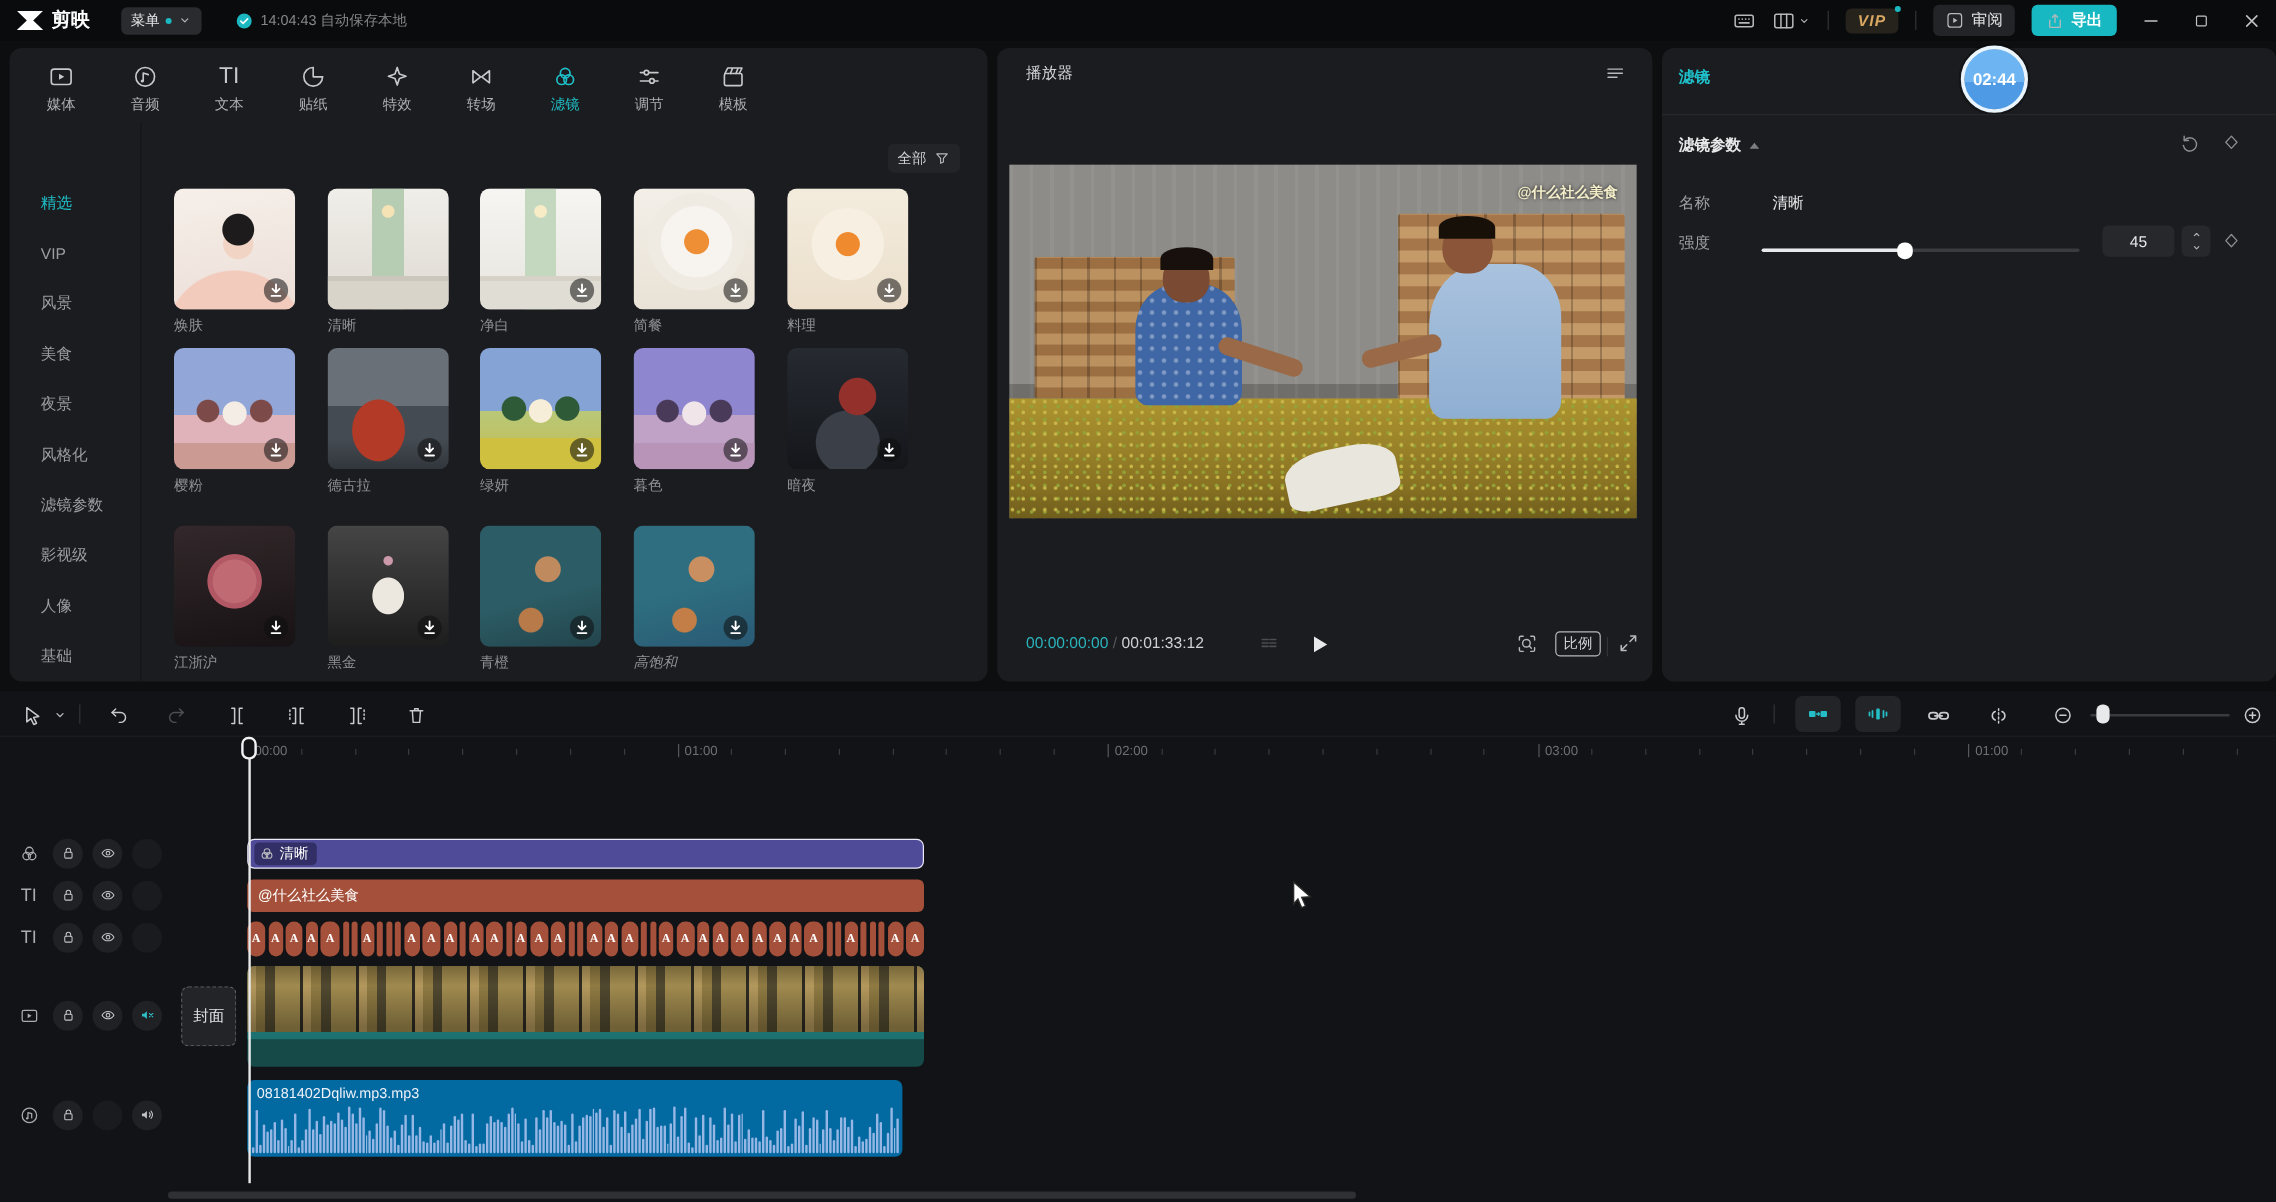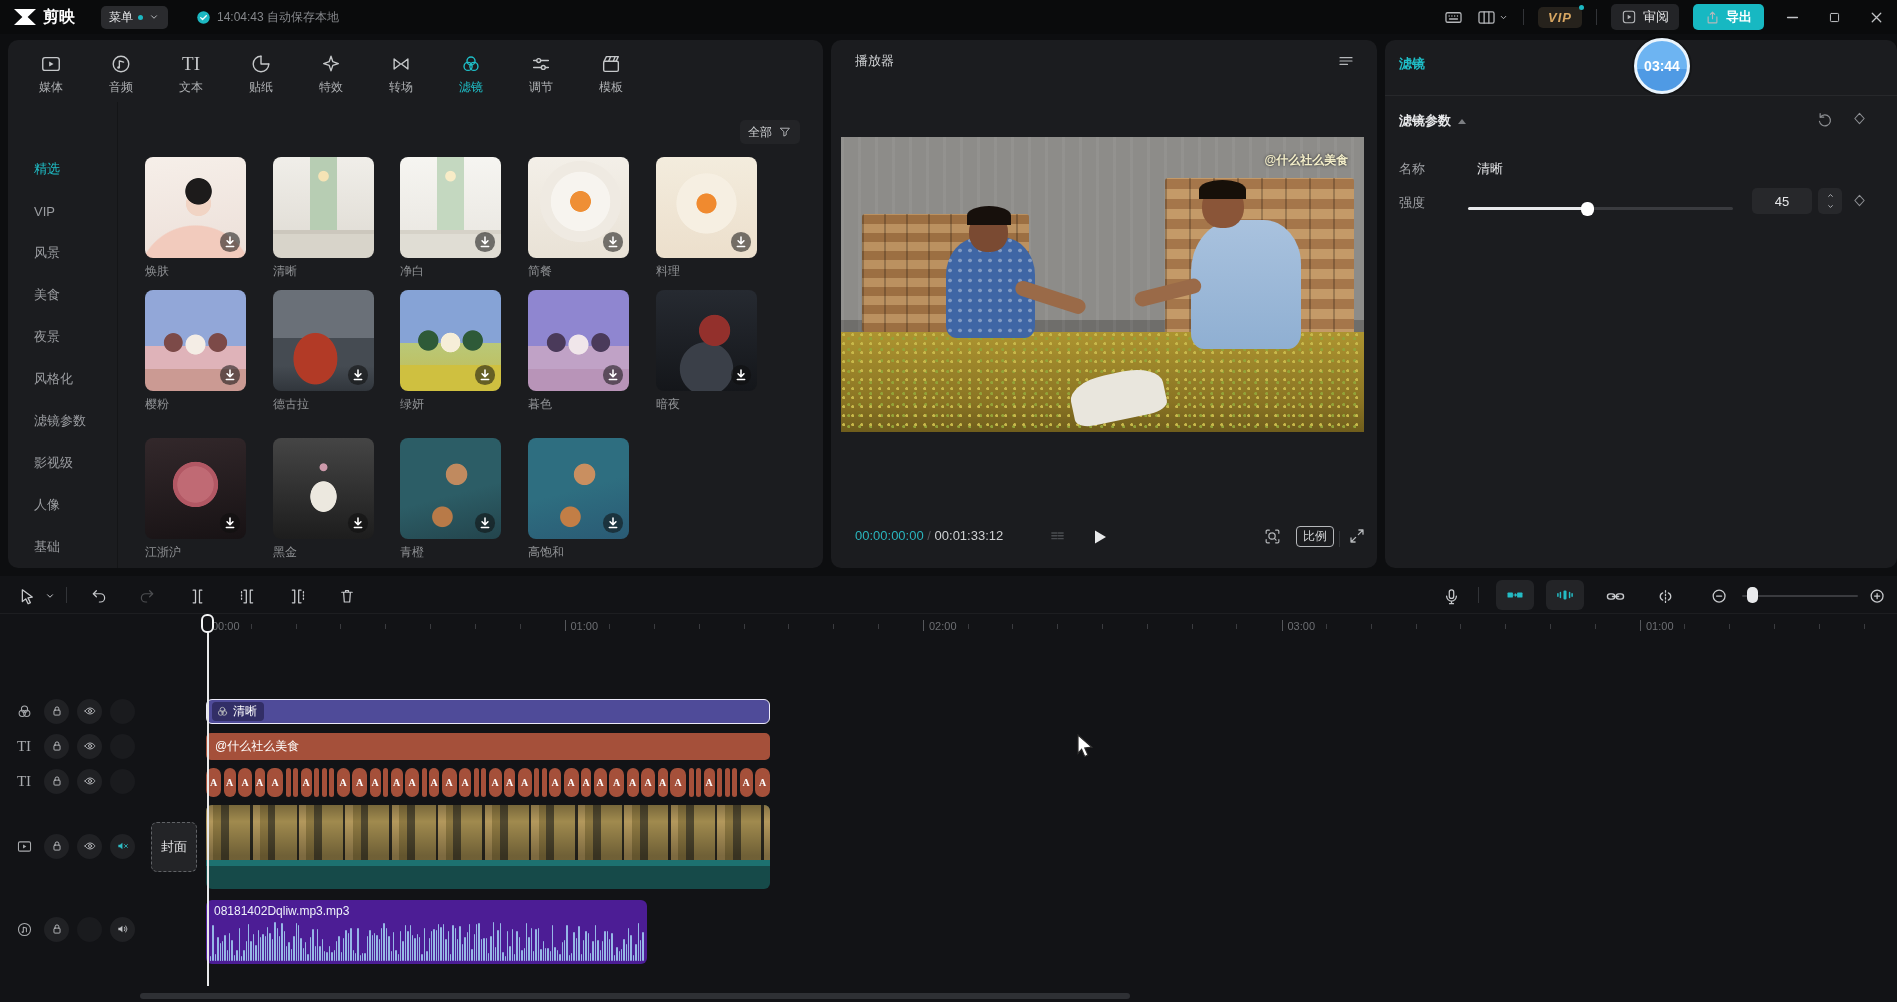--- a/index.html
+++ b/index.html
@@ -27,21 +27,21 @@
   .panel{position:absolute;background:#1b1c1f;border-radius:10px;}
   .left-panel{left:8px;top:40px;width:815px;height:528px;}
   .player-panel{left:831px;top:40px;width:546px;height:528px;}
   .inspector{left:1385px;top:40px;width:512px;height:528px;}
   
   .tabbar{position:absolute;left:6px;top:6px;right:6px;height:56px;display:flex;padding-left:2px;}
   .tab{width:70px;display:flex;flex-direction:column;align-items:center;justify-content:center;gap:4px;color:#aeb0b3;font-size:12px;cursor:default;}
   .tab .ticn{height:22px;display:flex;align-items:center;color:#c6c8ca;}
   .tab.active{color:#1fc0c9;}
   .tab.active .ticn{color:#1fc0c9;}
-  .ti{font-family:Liberation Serif, serif;font-size:19px;line-height:1;}
+  .ti{font-family:Liberation Sans, sans-serif;font-size:19px;line-height:1;}
   .cats{position:absolute;left:0;top:62px;bottom:0;width:110px;border-right:1px solid #141517;display:flex;flex-direction:column;padding-top:46px;}
   .cat{height:44.7px;display:flex;align-items:center;padding-left:26px;color:#9b9da1;font-size:13px;}
   .cat.active{color:#1fc0c9;}
   .all-pill{position:absolute;right:23px;top:80px;height:24px;background:#232427;border-radius:5px;display:flex;align-items:center;gap:6px;padding:0 8px;color:#cfd1d4;font-size:12px;}
   .fcard{position:absolute;width:101px;}
   .fthumb{width:101px;height:101px;border-radius:8px;position:relative;overflow:hidden;}
   .fdl{position:absolute;right:5px;bottom:5px;width:22px;height:22px;}
   .flabel{margin-top:5px;font-size:12px;color:#8f9194;white-space:nowrap;}
   
   .pp-header{position:absolute;left:24px;top:12px;color:#d0d2d4;font-size:13px;}
@@ -100,21 +100,21 @@
   .clip-filter .chip{display:flex;align-items:center;gap:4px;background:rgba(15,12,40,.45);border-radius:4px;margin-left:5px;padding:1px 7px 1px 4px;color:#fff;font-size:12px;}
   .clip-text{position:absolute;left:206px;top:157px;width:564px;height:27px;background:#a5503a;border-radius:5px;display:flex;align-items:center;color:#fff;font-size:12px;}
   .clip-text span{margin-left:9px;}
   .subs{position:absolute;left:206px;top:192px;width:566px;height:29px;}
   .sub-seg{position:absolute;top:0;height:29px;background:#a5503a;border-radius:7px;display:flex;align-items:center;justify-content:center;color:#fff;font-size:10px;font-weight:bold;font-family:"Liberation Serif","DejaVu Serif",serif;}
   .clip-video{position:absolute;left:206px;top:229px;width:564px;height:84px;border-radius:6px;overflow:hidden;background:#164a49;}
   .cv-head{height:23px;background:#1d7170;display:flex;align-items:center;gap:7px;padding-left:6px;color:#eafafa;font-size:12px;}
   .cv-chip{background:#124948;border-radius:4px;padding:1.5px 7px;display:flex;align-items:center;gap:4px;}
   .cv-strip{height:55px;background:linear-gradient(180deg,rgba(0,0,0,.25),transparent 30%,rgba(0,0,0,.3) 92%),repeating-linear-gradient(90deg,#b3985c 0 7px,#8f7a42 7px 15px,#50482f 15px 23px,#a08a4e 23px 44px,#2e2b22 44px 46.5px);}
   .cv-foot{height:6px;background:#1d7170;}
-  .clip-audio{position:absolute;left:206px;top:324px;width:441px;height:64px;background:#4c1d95;border-radius:6px;overflow:hidden;}
+  .clip-audio{position:absolute;left:206px;top:324px;width:546px;height:64px;background:#0369a1;border-radius:6px;overflow:hidden;}
   .ca-label{margin:4px 0 0 8px;color:#eef2fa;font-size:12px;}
   .wave{position:absolute;left:4px;bottom:3px;right:4px;height:40px;display:flex;align-items:flex-end;gap:1px;}
   .wbar{width:2px;background:#96b7e6;border-radius:1px;}
   .playhead-line{position:absolute;left:207px;top:42px;width:1.6px;height:368px;background:#e8e9ea;}
   .playhead-head{position:absolute;left:201px;top:38px;width:13px;height:19px;border:2.4px solid #f2f3f4;border-radius:6px;background:#121316;}
   .hscroll{position:absolute;left:140px;top:417px;width:990px;height:6px;background:#2e3034;border-radius:3px;}
   .cursor{position:absolute;left:1076px;top:734px;pointer-events:none;}
 </style>
 </head>
 <body>
@@ -431,21 +431,21 @@
           <div class="fthumb" style="background:radial-gradient(circle at 56% 36%, #c08a5f 0 12%, transparent 13%), radial-gradient(circle at 42% 78%, #b87a48 0 10%, transparent 11%), linear-gradient(165deg,#2c5d66 0 55%, #23444c)">
             <span class="fdl">
               <svg width="22" height="22" viewBox="0 0 24 24" fill="none" stroke="currentColor" stroke-width="1.5" stroke-linecap="round" stroke-linejoin="round">
                 <circle cx="12" cy="12" r="11" fill="rgba(15,15,15,.55)" stroke="none"></circle>
                 <path d="M12 6.5v7M8.8 10.6l3.2 3.2 3.2-3.2M8 17h8" stroke="#fff" stroke-width="1.7"></path>
               </svg>
             </span>
           </div>
           <div class="flabel">青橙</div>
         </div>
-        <div class="fcard" style="left: 520px; top: 398px;">
+        <div class="fcard" style="left: 520px; top: 398px; font-style: italic;">
           <div class="fthumb" style="background:radial-gradient(circle at 56% 36%, #c98f60 0 12%, transparent 13%), radial-gradient(circle at 42% 78%, #c27e46 0 10%, transparent 11%), linear-gradient(165deg,#2e6e80 0 50%, #2a5a74)">
             <span class="fdl">
               <svg width="22" height="22" viewBox="0 0 24 24" fill="none" stroke="currentColor" stroke-width="1.5" stroke-linecap="round" stroke-linejoin="round">
                 <circle cx="12" cy="12" r="11" fill="rgba(15,15,15,.55)" stroke="none"></circle>
                 <path d="M12 6.5v7M8.8 10.6l3.2 3.2 3.2-3.2M8 17h8" stroke="#fff" stroke-width="1.7"></path>
               </svg>
             </span>
           </div>
           <div class="flabel">高饱和</div>
         </div>
@@ -505,21 +505,21 @@
       <span class="icn abs" id="i-fullscr" style="left:517px;top:4px;">
           <svg width="18" height="18" viewBox="0 0 24 24" fill="none" stroke="currentColor" stroke-width="1.7" stroke-linecap="round" stroke-linejoin="round">
             <path d="M14.5 4H20v5.5M9.5 20H4v-5.5M20 4l-6.2 6.2M4 20l6.2-6.2"></path>
           </svg>
         </span>
     </div>
   </section>
 
   <section class="panel inspector">
     <div class="ins-title">滤镜</div>
-    <div class="timer">03:44</div>
+    <div class="timer">02:44</div>
     <div class="ins-div"></div>
     <div class="sec">
       <span>滤镜参数</span>
       <span class="tri-up"></span>
     </div>
     <span class="icn abs" id="i-reset" style="left:430px;top:70px;color:#8c8e92;">
         <svg width="19" height="19" viewBox="0 0 24 24" fill="none" stroke="currentColor" stroke-width="1.5" stroke-linecap="round" stroke-linejoin="round">
           <path d="M6.5 4.5V9H11"></path>
           <path d="M6.8 9a7 7 0 1 1-1.2 5.2"></path>
         </svg>

